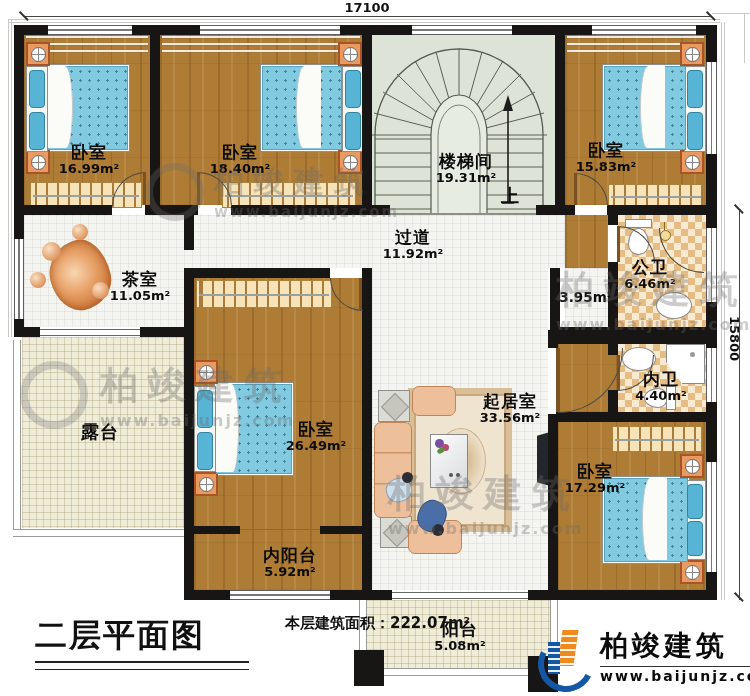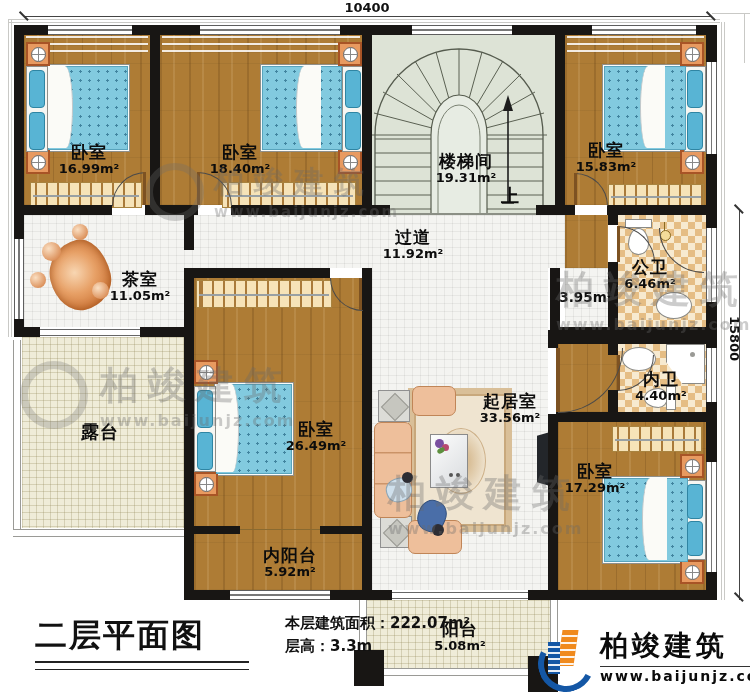--- a/index.html
+++ b/index.html
@@ -75,21 +75,21 @@
   <div class="outline" style="left:8px;top:19px;width:1px;height:318px"></div>
   <div class="outline" style="left:11px;top:19px;width:1px;height:318px"></div>
   <div class="outline" style="left:721px;top:22px;width:1px;height:578px"></div>
   <div class="outline" style="left:724px;top:22px;width:1px;height:578px"></div>
   <div class="outline" style="left:712px;top:13px;width:38px;height:1px"></div>
   <div class="outline" style="left:744px;top:13px;width:1px;height:50px"></div>
 
   <div class="dimline" style="left:24px;top:16px;width:688px;height:1px"></div>
   <div class="tick" style="left:18px;top:15px"></div>
   <div class="tick" style="left:705px;top:15px"></div>
-  <div class="dim" style="left:332px;top:0px;width:70px;text-align:center">10400</div>
+  <div class="dim" style="left:332px;top:0px;width:70px;text-align:center">17100</div>
 
   <div class="dimline" style="left:739px;top:210px;width:1px;height:390px"></div>
   <div class="tick" style="left:733px;top:208px"></div>
   <div class="tick" style="left:733px;top:596px"></div>
   <div class="dim" style="left:704px;top:331px;width:60px;text-align:center;transform:rotate(90deg)">15800</div>
 
   <div class="f-wood" style="left:24px;top:35px;width:126px;height:170px"></div>
   <div class="f-wood" style="left:160px;top:35px;width:202px;height:170px"></div>
   <div class="f-stair" style="left:372px;top:35px;width:183px;height:180px"></div>
   <div class="f-wood" style="left:565px;top:35px;width:141px;height:170px"></div>
@@ -446,21 +446,20 @@
   </div>
 
   <div class="abs" style="left:35px;top:614px;z-index:40">
     <div style="display:flex;align-items:baseline;gap:14px">
       <span style="font-size:32px;font-weight:bold;letter-spacing:2px;color:#111">二层平面图</span>
     </div>
     <div style="width:214px;height:6px;border-top:2.5px solid #222;border-bottom:1.5px solid #222;margin-top:3px"></div>
   </div>
   <div class="abs" style="left:285px;top:612px;z-index:40;color:#111;font-weight:bold;font-size:15px;line-height:1.55">
     <div><span>本层建筑面积：</span><span>222.07m²</span></div>
-    <div><span>层高：</span><span>3.3m</span></div>
   </div>
 
   <div class="abs" style="left:536px;top:626px;z-index:40">
     <div style="display:flex;align-items:center;gap:8px">
       <div style="position:relative;width:56px;height:58px">
         <div class="abs" style="left:2px;top:10px;width:44px;height:44px;border:6px solid transparent;border-bottom-color:#1457a5;border-left-color:#1457a5;border-radius:50%;transform:rotate(-18deg)"></div>
         <div class="abs" style="left:24px;top:4px;width:16px;height:36px;background:#f08a1d;transform:skewX(-8deg);background-image:repeating-linear-gradient(180deg,transparent 0 5px,rgba(255,255,255,.9) 5px 7px)"></div>
         <div class="abs" style="left:12px;top:16px;width:12px;height:32px;background:#1457a5;background-image:repeating-linear-gradient(180deg,transparent 0 4px,rgba(255,255,255,.9) 4px 6px)"></div>
       </div>
       <div>

